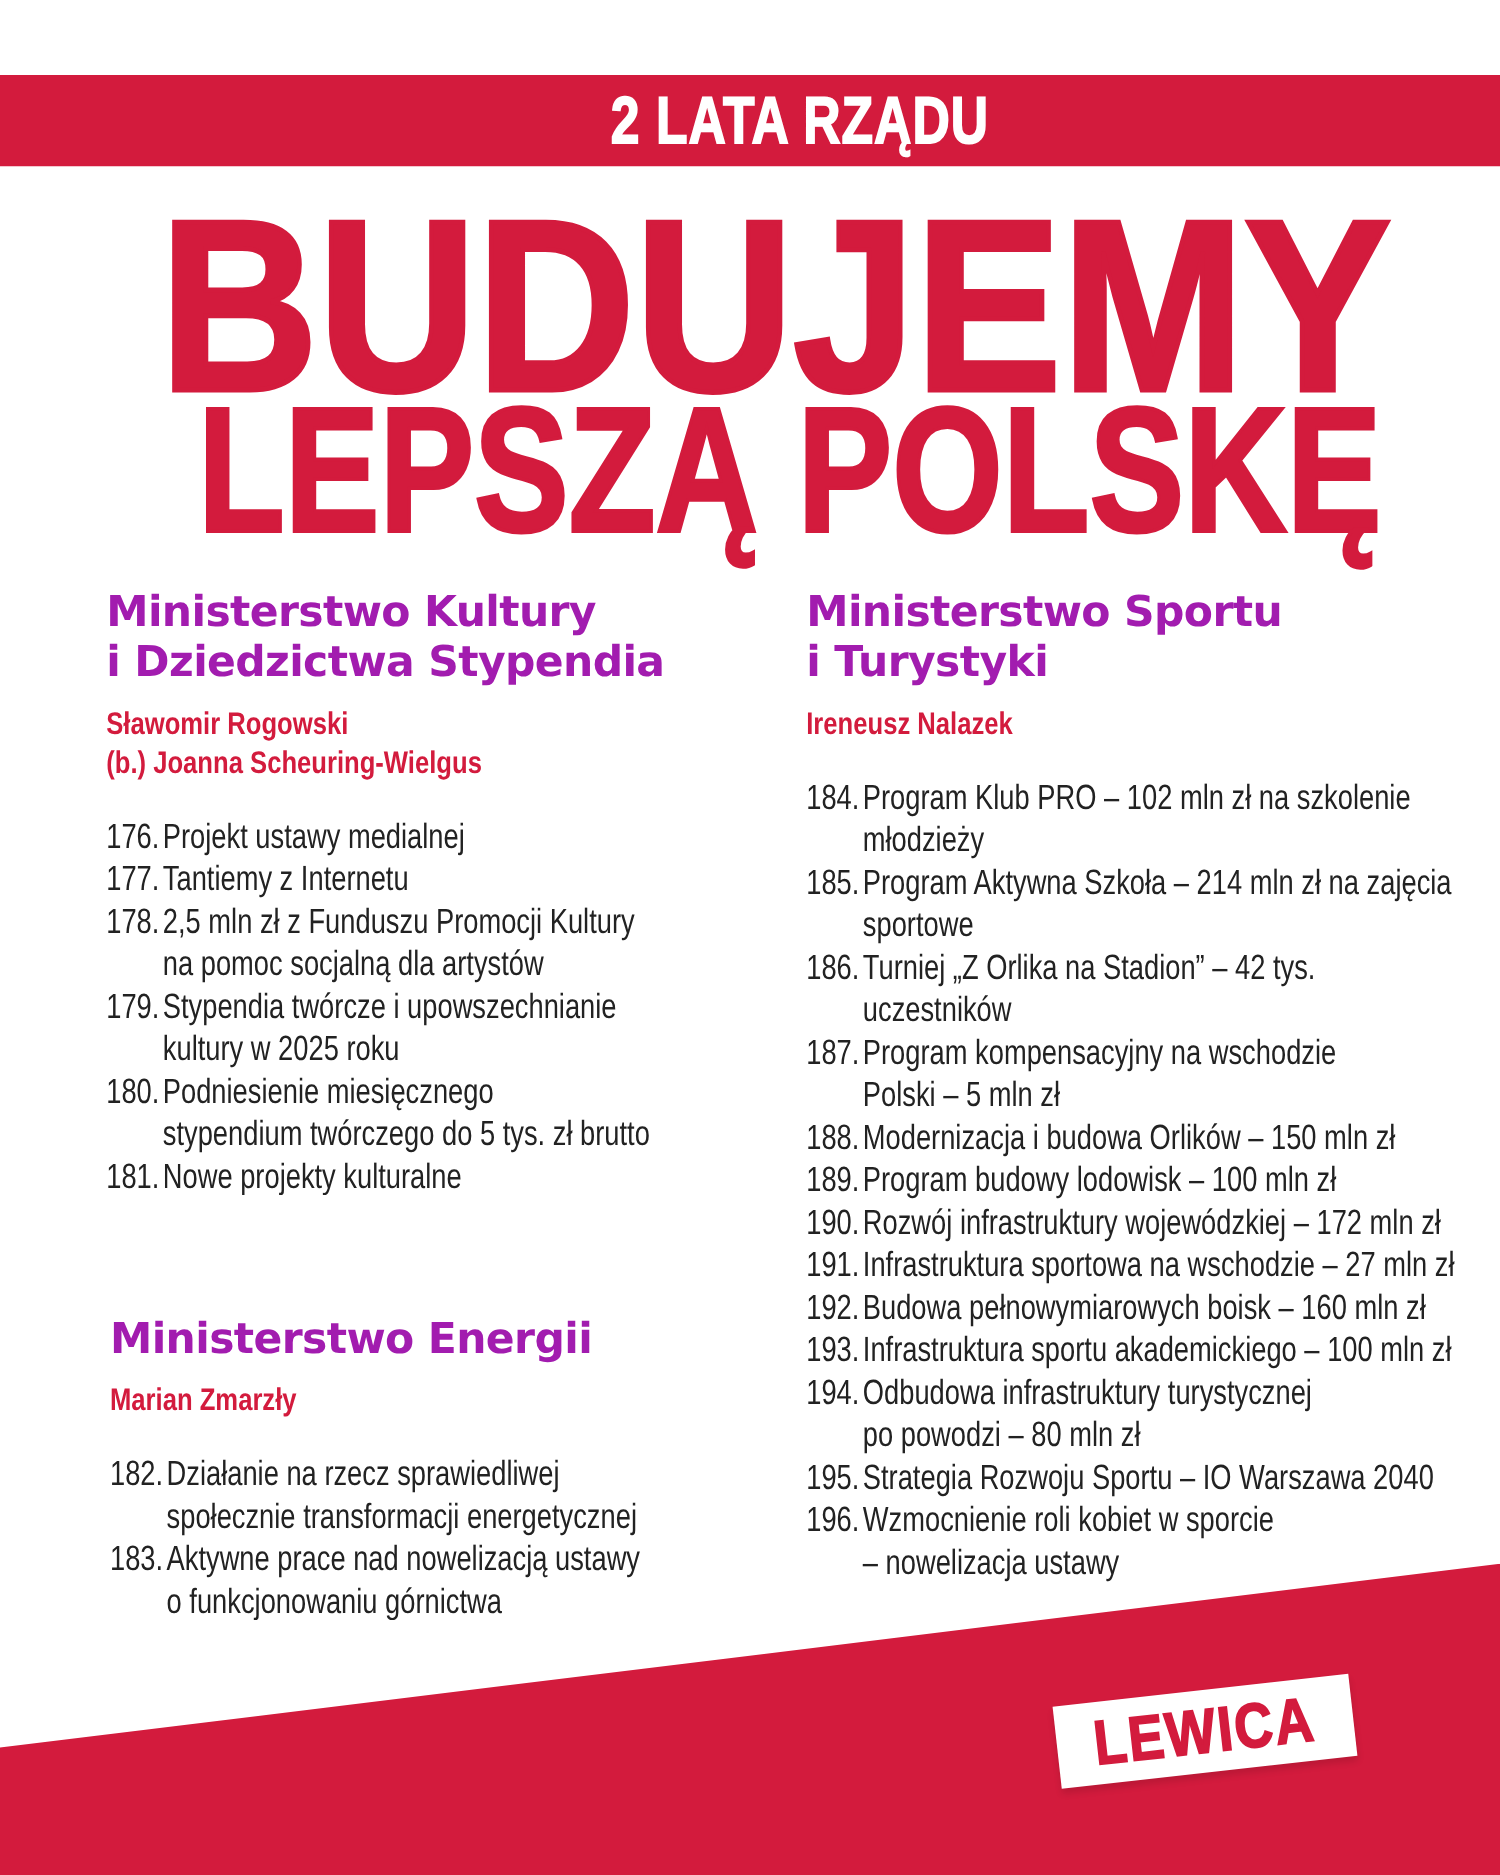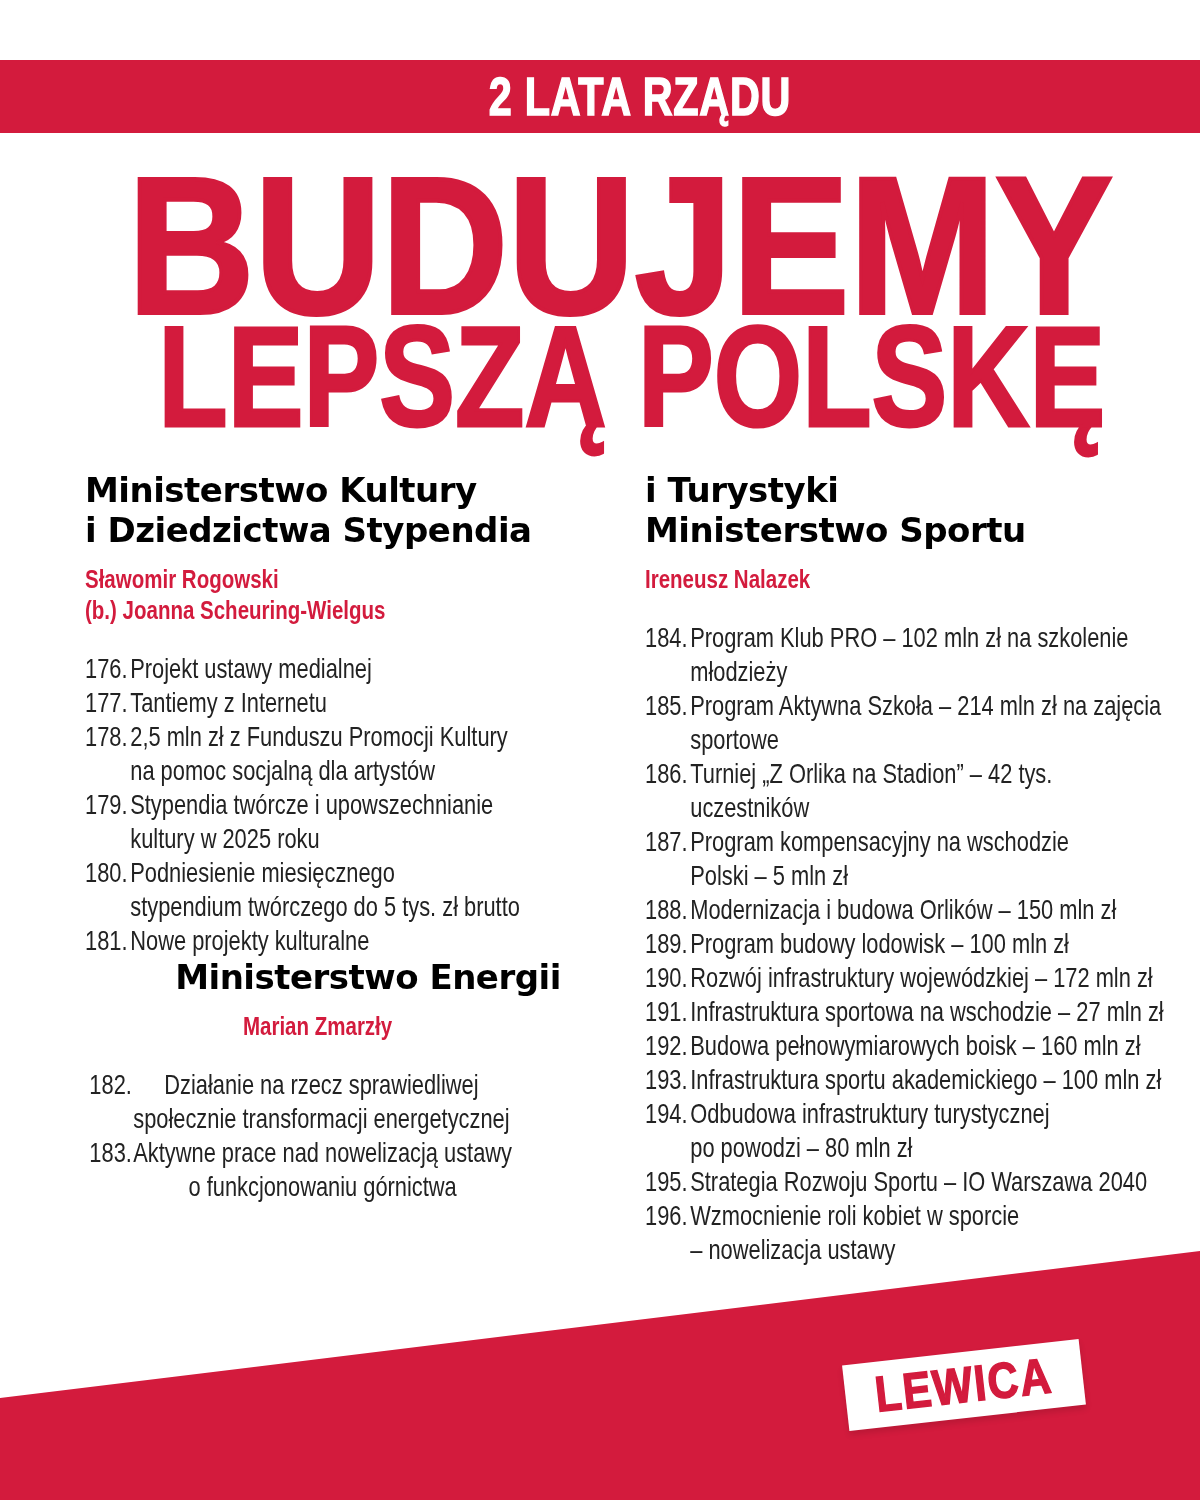--- a/index.html
+++ b/index.html
@@ -26,25 +26,25 @@
     display:inline-block;transform-origin:50% 50%;
     -webkit-text-stroke:4px var(--red,#d31b3d);
   }
   .title1{top:148px;font-size:195px;line-height:195px;padding-left:20px;}
   .title1 .tline{transform:scaleX(0.90);}
   .title2{top:306px;font-size:142px;line-height:142px;padding-left:32px;}
   .title2 .tline{transform:scaleX(0.80);-webkit-text-stroke:3px var(--red,#d31b3d);}
   
   .sec{position:absolute;}
   .sec-0{left:85px;top:470px;width:560px;}
-  .sec-1{left:88px;top:957px;width:560px;text-align:center;}
+  .sec-1{left:88px;top:1051px;width:560px;}
   .sec-2{left:645px;top:470px;width:555px;}
   .ministry{
     margin:0;font-family:"DejaVu Sans",sans-serif;font-weight:700;
-    font-size:34px;line-height:40px;color:#000000;letter-spacing:-0.5px;
+    font-size:34px;line-height:40px;color:#a21caf;letter-spacing:-0.5px;
   }
   .ministers{
     margin-top:14px;color:var(--red,#d31b3d);font-weight:700;
     font-size:25px;line-height:31px;
     transform:scaleX(0.82);transform-origin:0 0;white-space:nowrap;
   }
   .items{
     margin-top:26px;color:#222222;font-size:28px;line-height:34px;
     transform:scaleX(0.78);transform-origin:0 0;width:860px;
   }
@@ -141,22 +141,22 @@
         <div class="item">
           <span class="num">183.</span>
           <span class="txt">Aktywne prace nad nowelizacją ustawy
 o funkcjonowaniu górnictwa</span>
         </div>
       </div>
   </section>
 
   <section class="sec sec-2">
     <h2 class="ministry">
+        <div>Ministerstwo Sportu</div>
         <div>i Turystyki</div>
-        <div>Ministerstwo Sportu</div>
       </h2>
     <div class="ministers">
         <div class="minister">Ireneusz Nalazek</div>
       </div>
     <div class="items">
         <div class="item">
           <span class="num">184.</span>
           <span class="txt">Program Klub PRO – 102 mln zł na szkolenie
 młodzieży</span>
         </div>

